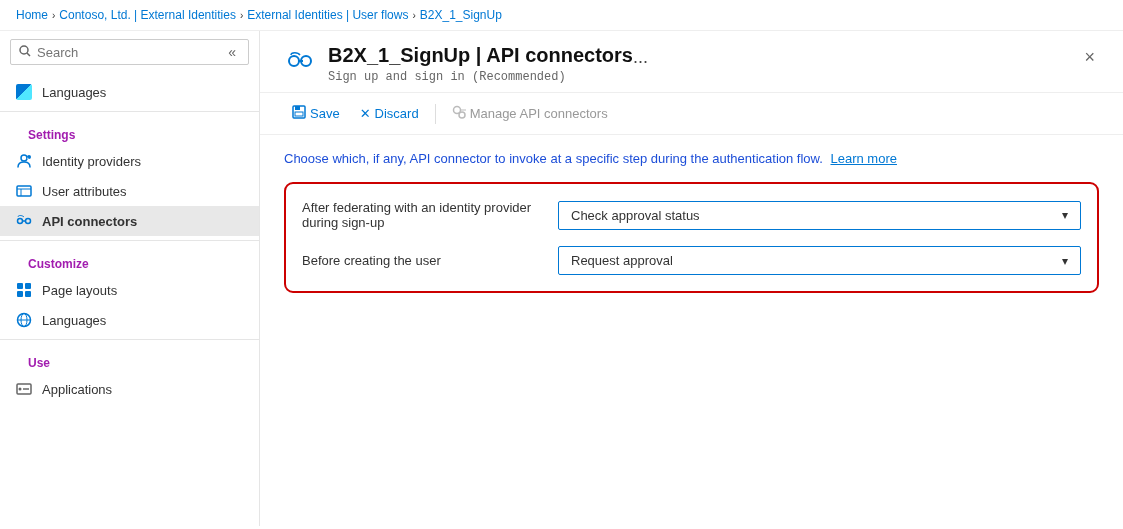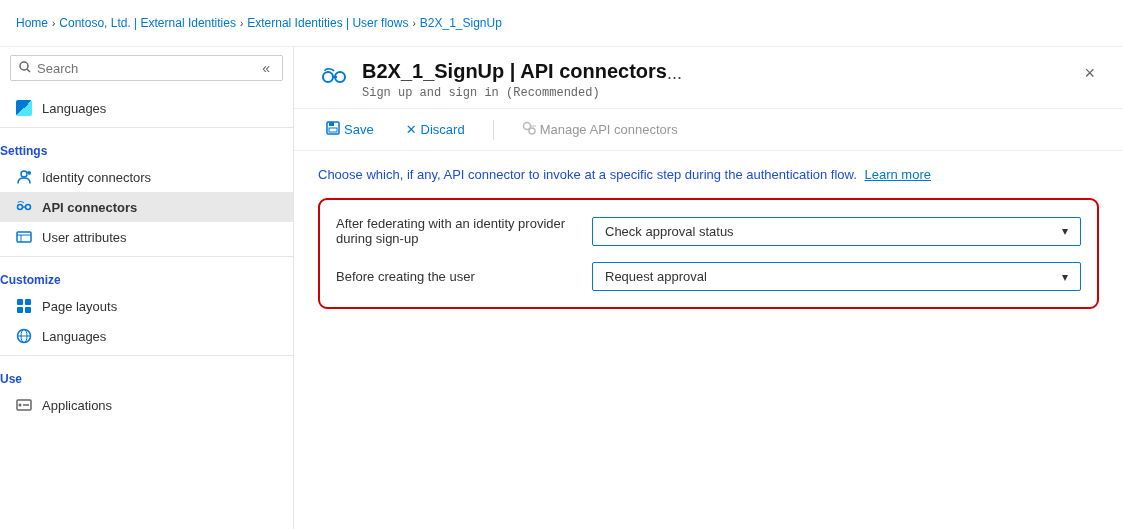--- a/index.html
+++ b/index.html
@@ -11,37 +11,37 @@
       width: 1123px;
       height: 529px;
       overflow: hidden;
     }
 
     
     .breadcrumb {
       display: flex;
       align-items: center;
       gap: 4px;
-      padding: 16px 16px;
+      padding: 8px 16px;
       font-size: 12px;
       color: #0078d4;
       border-bottom: 1px solid #eee;
     }
     .breadcrumb span { color: #333; }
     .breadcrumb-sep { color: #999; font-size: 10px; }
 
     
     .layout {
       display: flex;
       height: calc(100% - 34px);
     }
 
     
     .sidebar {
-      width: 294px;
+      width: 260px;
       border-right: 1px solid #e5e5e5;
       display: flex;
       flex-direction: column;
       overflow-y: auto;
       padding-top: 8px;
       flex-shrink: 0;
     }
 
     .search-box {
       display: flex;
@@ -80,22 +80,22 @@
       padding: 7px 16px;
       cursor: pointer;
       font-size: 13px;
       color: #333;
     }
     .sidebar-item.active { background: #e8e8e8; font-weight: 600; }
 
     .sidebar-section-label {
       font-size: 12px;
       font-weight: 600;
-      color: #1d4ed8;
-      padding: 12px 16px 4px 0;
+      color: #a21caf;
+      padding: 12px 16px 4px 28px;
       text-transform: none;
     }
     .sidebar-divider {
       border: none;
       border-top: 1px solid #e5e5e5;
       margin: 4px 0;
     }
 
     
     .icon-overview {
@@ -176,21 +176,21 @@
     }
     .close-btn {
       background: none; border: none; cursor: pointer;
       font-size: 18px; color: #666; padding: 4px;
     }
 
     
     .toolbar {
       display: flex;
       align-items: center;
-      gap: 16px;
+      gap: 4px;
       padding: 8px 24px;
       border-bottom: 1px solid #eee;
     }
     .toolbar-btn {
       display: flex; align-items: center; gap: 4px;
       background: none; border: none; cursor: pointer;
       font-size: 13px; color: #0078d4; padding: 4px 8px;
       border-radius: 2px;
     }
     .toolbar-btn.disabled { color: #999; cursor: default; }
@@ -283,44 +283,44 @@
 
     <div class="sidebar-item">
       <span class="icon-identity">
         <svg width="16" height="16" viewBox="0 0 16 16" fill="none">
           <circle cx="8" cy="5" r="3" stroke="#0078d4" stroke-width="1.5"></circle>
           <path d="M2 14c0-3.314 2.686-5 6-5s6 1.686 6 5" stroke="#0078d4" stroke-width="1.5" stroke-linecap="round"></path>
           <circle cx="13" cy="4" r="2" fill="#0078d4"></circle>
           <text x="12" y="5.5" font-size="4" fill="white" text-anchor="middle">+</text>
         </svg>
       </span>
-      <span>Identity connectors</span>
+      <span>Identity providers</span>
+    </div>
+
+    <div class="sidebar-item">
+      <span class="icon-user-attr">
+        <svg width="16" height="16" viewBox="0 0 16 16" fill="none">
+          <rect x="1" y="3" width="14" height="10" rx="1" stroke="#0078d4" stroke-width="1.5"></rect>
+          <line x1="1" y1="6" x2="15" y2="6" stroke="#0078d4" stroke-width="1"></line>
+          <line x1="5" y1="6" x2="5" y2="13" stroke="#0078d4" stroke-width="1"></line>
+        </svg>
+      </span>
+      <span>User attributes</span>
     </div>
 
     <div class="sidebar-item active">
       <span class="icon-api">
         <svg width="16" height="16" viewBox="0 0 16 16" fill="none">
           <circle cx="4" cy="8" r="2.5" stroke="#0078d4" stroke-width="1.5"></circle>
           <circle cx="12" cy="8" r="2.5" stroke="#0078d4" stroke-width="1.5"></circle>
           <path d="M6.5 8 L9.5 8" stroke="#0078d4" stroke-width="1.5"></path>
           <path d="M2 4 C2 2 6 2 8 4" stroke="#0078d4" stroke-width="1"></path>
         </svg>
       </span>
       <span>API connectors</span>
-    </div>
-
-    <div class="sidebar-item">
-      <span class="icon-user-attr">
-        <svg width="16" height="16" viewBox="0 0 16 16" fill="none">
-          <rect x="1" y="3" width="14" height="10" rx="1" stroke="#0078d4" stroke-width="1.5"></rect>
-          <line x1="1" y1="6" x2="15" y2="6" stroke="#0078d4" stroke-width="1"></line>
-          <line x1="5" y1="6" x2="5" y2="13" stroke="#0078d4" stroke-width="1"></line>
-        </svg>
-      </span>
-      <span>User attributes</span>
     </div>
 
     <hr class="sidebar-divider">
     <div class="sidebar-section-label">Customize</div>
 
     <div class="sidebar-item">
       <span class="icon-page-layouts">
         <svg width="16" height="16" viewBox="0 0 16 16" fill="none">
           <rect x="1" y="1" width="6" height="6" rx="1" fill="#0078d4"></rect>
           <rect x="9" y="1" width="6" height="6" rx="1" fill="#0078d4"></rect>

